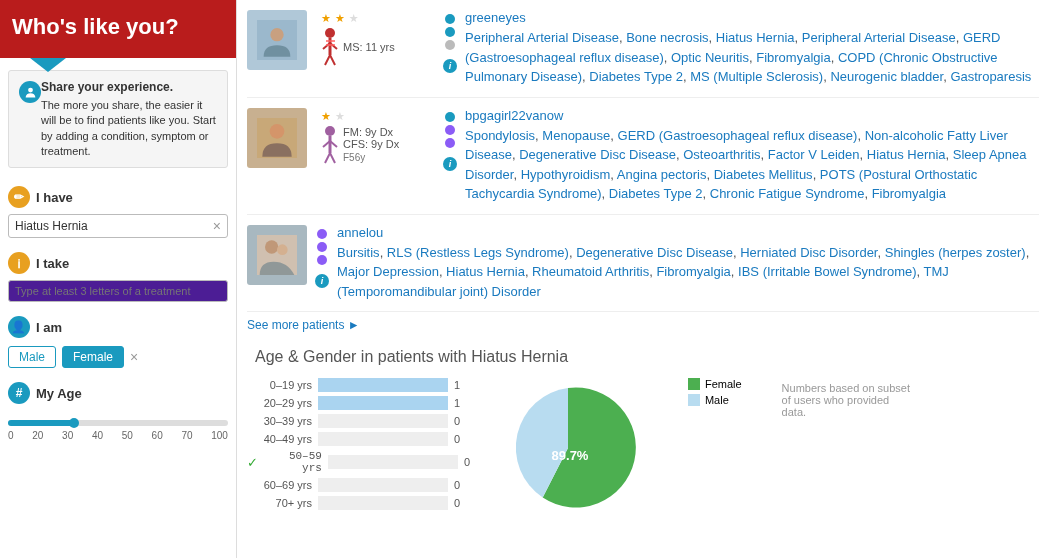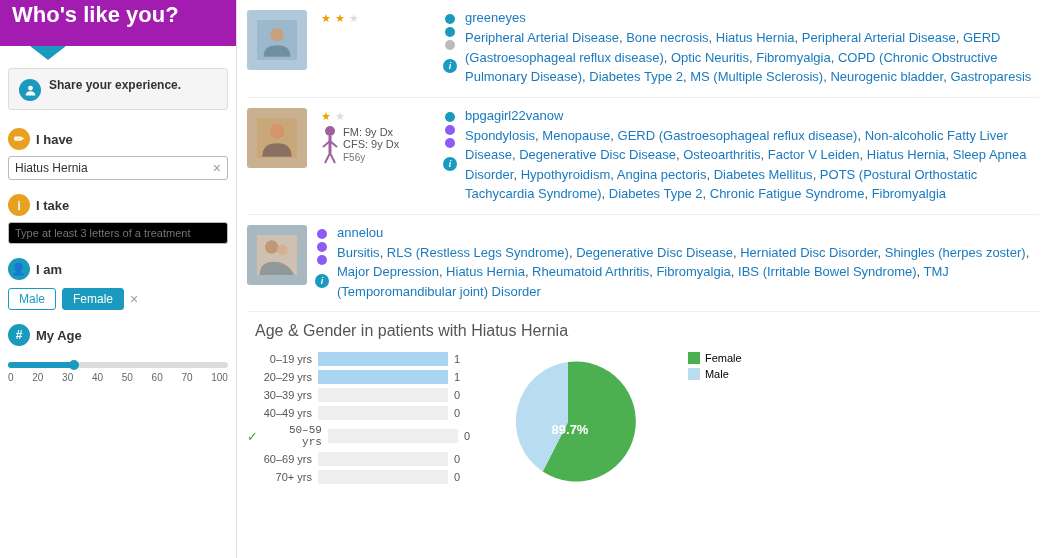--- a/index.html
+++ b/index.html
@@ -8,48 +8,48 @@
     
     .sidebar {
       width: 237px;
       min-width: 237px;
       background: #fff;
       border-right: 1px solid #ddd;
       display: flex;
       flex-direction: column;
     }
     .sidebar-header {
-      background: #a21caf;
+      background: #b91c1c;
       color: #fff;
       font-size: 22px;
       font-weight: bold;
-      padding: 2px 12px 18px 12px;
+      padding: 14px 12px 18px 12px;
       position: relative;
     }
     .sidebar-header::after {
       content: '';
       display: block;
       width: 0;
       height: 0;
       border-left: 18px solid transparent;
       border-right: 18px solid transparent;
       border-top: 14px solid #1a9abf;
       position: absolute;
       bottom: -14px;
       left: 30px;
     }
     .share-box {
       background: #f5f5f5;
       border: 1px solid #ddd;
-      margin: 22px 8px 8px 8px;
+      margin: 12px 8px 8px 8px;
       padding: 8px 10px;
       border-radius: 3px;
       display: flex;
       align-items: flex-start;
-      gap: 8px;
+      gap: 0;
     }
     .share-icon {
       width: 22px;
       min-width: 22px;
       height: 22px;
       background: #1a9abf;
       border-radius: 50%;
       display: flex;
       align-items: center;
       justify-content: center;
@@ -91,21 +91,21 @@
       border: none; outline: none; flex: 1; font-size: 12px; color: #333;
     }
     .input-with-x .clear-btn {
       cursor: pointer; color: #999; font-size: 14px; line-height: 1; padding-left: 4px;
     }
 
     .input-placeholder {
       margin: 2px 8px 4px 8px;
       border: 1px solid #bbb;
       border-radius: 3px;
-      background: #000000;
+      background: #4c1d95;
       padding: 4px 6px;
       font-size: 11px;
       color: #aaa;
     }
 
     .gender-row {
       display: flex;
       align-items: center;
       gap: 6px;
       padding: 4px 8px;
@@ -286,20 +286,21 @@
 
   <div class="share-box">
     <div class="share-icon">
       <svg viewBox="0 0 16 16">
           <circle cx="8" cy="5" r="3" fill="#fff"></circle>
           <path d="M2 14c0-3 2.7-5 6-5s6 2 6 5" fill="#fff"></path>
         </svg>
     </div>
     <div class="share-text">
       <strong>Share your experience.</strong>
+      <span>The more you share, the easier it will be to find patients like you. Start by adding a condition, symptom or treatment.</span>
     </div>
   </div>
 
   <div class="section-label">
     <div class="section-icon icon-pencil">✏</div>
     <span class="section-title">I have</span>
   </div>
   <div class="input-with-x">
     <input type="text" value="Hiatus Hernia" style="">
     <span class="clear-btn">×</span>
@@ -354,20 +355,35 @@
         <rect width="60" height="60" fill="#9bb8cc"></rect>
         <circle cx="30" cy="22" r="10" fill="#c8a080"></circle>
         <path d="M10 55 Q10 38 30 38 Q50 38 50 55" fill="#7090a0"></path>
       </svg>
     </div>
     <div class="patient-stats">
       <div class="stat-row">
         <span class="star">★</span>
         <span class="star">★</span>
         <span class="star" style="color:#ddd;">★</span>
+      </div>
+      <div class="stat-row">
+
+        <svg width="18" height="40" viewBox="0 0 18 40">
+          <circle cx="9" cy="6" r="5" fill="#c03030"></circle>
+          <line x1="9" y1="11" x2="9" y2="28" stroke="#c03030" stroke-width="3"></line>
+          <line x1="9" y1="16" x2="2" y2="22" stroke="#c03030" stroke-width="2"></line>
+          <line x1="9" y1="16" x2="16" y2="22" stroke="#c03030" stroke-width="2"></line>
+          <line x1="9" y1="28" x2="4" y2="38" stroke="#c03030" stroke-width="2"></line>
+          <line x1="9" y1="28" x2="14" y2="38" stroke="#c03030" stroke-width="2"></line>
+
+          <line x1="5" y1="14" x2="14" y2="14" stroke="#ff6060" stroke-width="1.5"></line>
+          <line x1="5" y1="18" x2="14" y2="18" stroke="#ff6060" stroke-width="1.5"></line>
+        </svg>
+        <span>MS: 11 yrs</span>
       </div>
     </div>
     <div class="circles-col">
       <div class="circle c-blue"></div>
       <div class="circle c-blue"></div>
       <div class="circle c-gray"></div>
       <div class="info-i">i</div>
     </div>
     <div class="patient-info">
       <a class="patient-name">greeneyes</a>
@@ -439,20 +455,21 @@
     </div>
     <div class="patient-info">
       <a class="patient-name">annelou</a>
       <div class="patient-conditions">
         <a href="#">Bursitis</a>, <a href="#">RLS (Restless Legs Syndrome)</a>, <a href="#">Degenerative Disc Disease</a>, <a href="#">Herniated Disc Disorder</a>, <a href="#">Shingles (herpes zoster)</a>, <a href="#">Major Depression</a>, <a href="#">Hiatus Hernia</a>, <a href="#">Rheumatoid Arthritis</a>, <a href="#">Fibromyalgia</a>, <a href="#">IBS (Irritable Bowel Syndrome)</a>, <a href="#">TMJ (Temporomandibular joint) Disorder</a>
       </div>
     </div>
   </div>
 
   
+  <a class="see-more-link">See more patients ►</a>
 
   
   <div class="chart-section">
     <div class="chart-title">Age &amp; Gender in patients with Hiatus Hernia</div>
     <div class="chart-area">
 
       <div class="bar-chart">
         <div class="bar-row">
           <span class="bar-label">0–19 yrs</span>
           <div class="bar-track">
@@ -518,15 +535,16 @@
         <div class="legend-item">
           <div class="legend-dot" style="background:#4caf50;"></div>
           <span>Female</span>
         </div>
         <div class="legend-item">
           <div class="legend-dot" style="background:#b8dcf0;"></div>
           <span>Male</span>
         </div>
       </div>
 
+      <div class="numbers-note">Numbers based on subset of users who provided data.</div>
     </div>
   </div>
 </div>
 
 </body></html>

